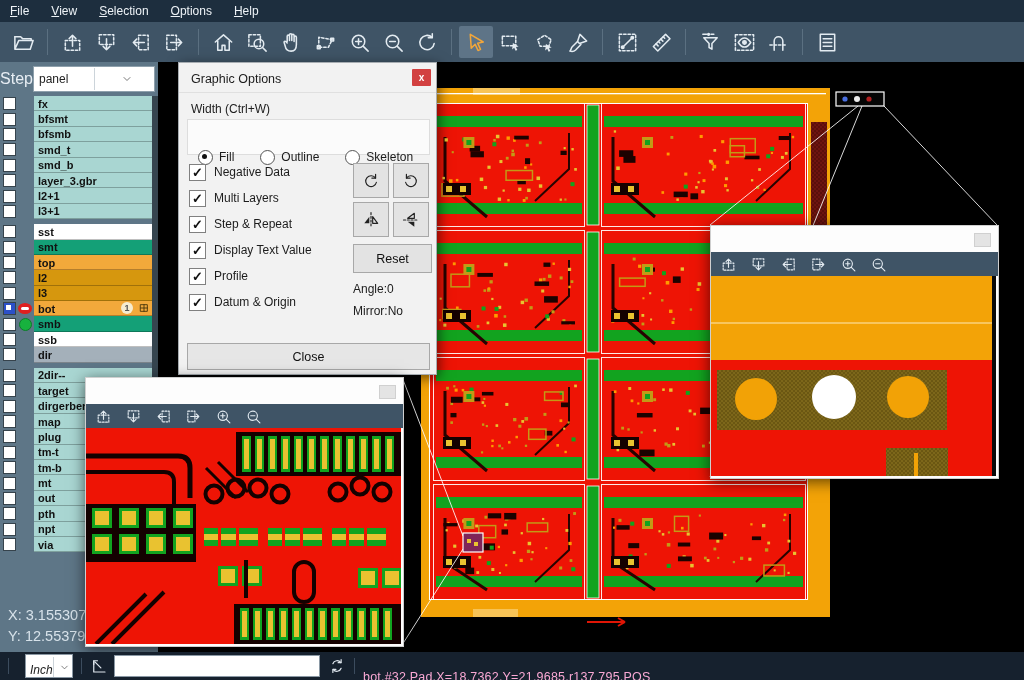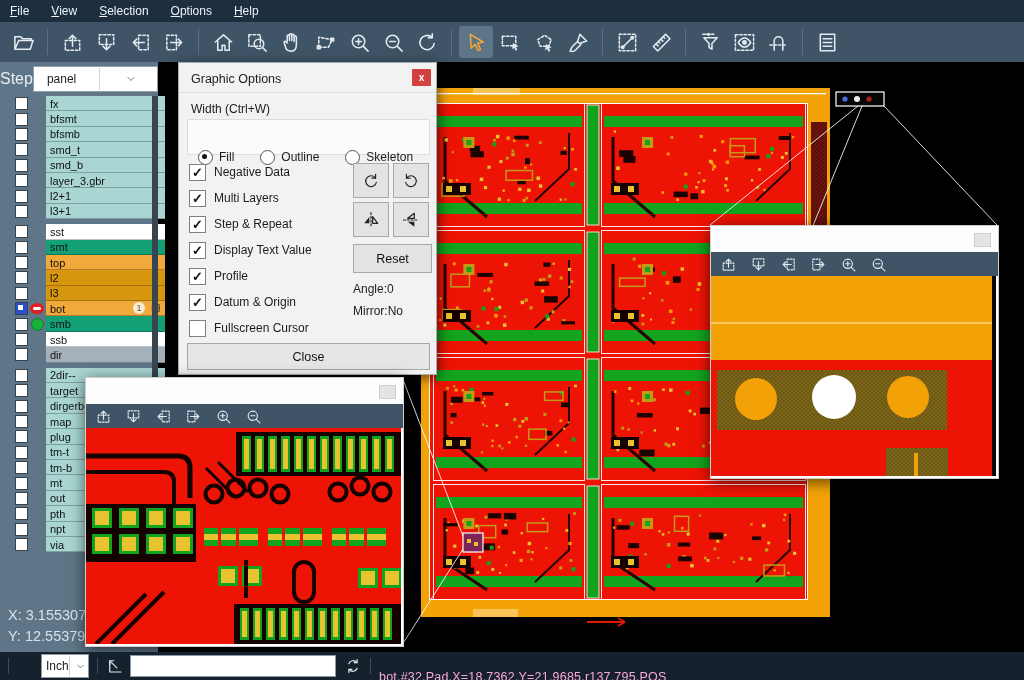--- a/index.html
+++ b/index.html
@@ -18,25 +18,25 @@
   .tbtn svg{width:23px;height:23px;}
   .tbtn.sel{background:#5e7487;}
   .tbtn.sel svg{color:#f2a63a;}
   .tsep{width:1px;height:26px;background:#5b7081;margin:0 7px;flex:0 0 auto;}
   .icon{display:inline-flex;color:inherit;}
   .icon svg{fill:none;stroke:currentColor;stroke-width:1.6;stroke-linecap:round;stroke-linejoin:round;}
   
   .sidebar{position:absolute;left:0;top:62px;width:158px;height:590px;background:#5e7687;z-index:2;}
   .steprow{position:absolute;left:0;top:4px;width:158px;height:26px;display:flex;align-items:center;}
   .steplabel{color:#e8eef4;font-size:16px;width:33px;text-align:center;}
-  .stepdrop{width:120px;height:24px;background:#fff;border:1px solid #8ea0ac;display:flex;align-items:center;padding-left:8px;}
+  .stepdrop{width:120px;height:24px;background:#fff;border:1px solid #8ea0ac;display:flex;align-items:center;}
   .stepdrop span{flex:1;font-size:12px;color:#222;padding-left:5px;}
   .stepdrop .chev{width:18px;height:22px;border-left:1px solid #ccd4da;display:flex;align-items:center;justify-content:center;color:#555;}
   .stepdrop .chev svg{width:12px;height:12px;}
-  .layers{position:absolute;left:12px;top:34px;width:158px;}
+  .layers{position:absolute;left:0;top:34px;width:158px;font-weight:bold;}
   .lgroup{margin-bottom:5px;}
   .lrow{height:15.4px;display:flex;align-items:center;box-sizing:border-box;}
   .lcb{width:11px;height:11px;background:#fff;border:1px solid #36434c;margin-left:3px;flex:0 0 auto;position:relative;}
   .lcb.sel{background:#2b50c8;}
   .lcb.sel::after{content:"";position:absolute;left:2px;top:2px;width:5px;height:5px;background:#fff;}
   .lind{width:18px;height:13px;display:flex;align-items:center;justify-content:center;flex:0 0 auto;}
   .red-oval{width:14px;height:11px;border-radius:50%;background:#df1f1f;position:relative;}
   .red-oval::after{content:"";position:absolute;left:3px;top:4px;width:8px;height:3px;background:#fff;border-radius:2px;}
   .green-circle{width:13px;height:13px;border-radius:50%;background:#17b23e;border:1px solid #0c7d2a;box-sizing:border-box;}
   .lname{width:119px;height:100%;font-size:11px;color:#111;padding:1px 0 0 4px;box-sizing:border-box;
@@ -81,21 +81,21 @@
   .magtitle{position:relative;height:26px;background:#fdfdfd;}
   .magmenu{position:absolute;right:7px;top:7px;width:15px;height:12px;background:#e4e4e4;border:1px solid #d0d0d0;}
   .magbar{height:24px;background:#3f5466;display:flex;align-items:center;gap:4px;padding-left:4px;}
   .magbar .tbtn{width:26px;height:22px;}
   .magbar .tbtn svg{width:17px;height:17px;}
   .magcontent{position:relative;overflow:hidden;}
   
   .statusbar{position:absolute;left:0;top:652px;width:1024px;height:28px;background:#16212e;display:flex;
              align-items:center;z-index:7;color:#cfd8e0;}
   .ssep{width:1px;height:16px;background:#3c4c5e;margin:0 8px;flex:0 0 auto;}
-  .unitbox{width:46px;height:22px;background:#fff;border:1px solid #8a98a4;display:flex;align-items:center;margin-left:24px;}
+  .unitbox{width:46px;height:22px;background:#fff;border:1px solid #8a98a4;display:flex;align-items:flex-end;margin-left:8px;font-style:italic;}
   .unitbox span{flex:1;font-size:12px;color:#222;padding-left:4px;}
   .unitbox .chev{width:15px;height:20px;border-left:1px solid #ccd4da;color:#555;display:flex;align-items:center;justify-content:center;}
   .unitbox .chev svg{width:11px;height:11px;}
   .sicon{color:#dfe7ee;display:flex;}
   .sicon svg{width:18px;height:18px;}
   .cmdinput{width:196px;height:20px;border:1px solid #8a98a4;background:#fff;font-size:12px;margin-left:6px;padding:0 4px;}
   .statustext{font-size:12.5px;letter-spacing:.2px;}
 </style>
 </head>
 <body>
@@ -1057,24 +1057,20 @@
           <span>Display Text Value</span>
         </div>
         <div class="cbrow">
           <span class="cb">✓</span>
           <span>Profile</span>
         </div>
         <div class="cbrow">
           <span class="cb">✓</span>
           <span>Datum &amp; Origin</span>
         </div>
-        <div class="cbrow">
-          <span class="cb"></span>
-          <span>Fullscreen Cursor</span>
-        </div>
       </div>
     <div class="xfgrid" id="xfgrid">
         <button class="xfbtn">
           <span class="icon">
             <svg viewBox="0 0 24 24">
               <path d="M17.5 8.5a6.5 6.5 0 1 0 1 5"></path>
               <path d="M17.5 4v4.5H13"></path>
             </svg>
           </span>
         </button>

